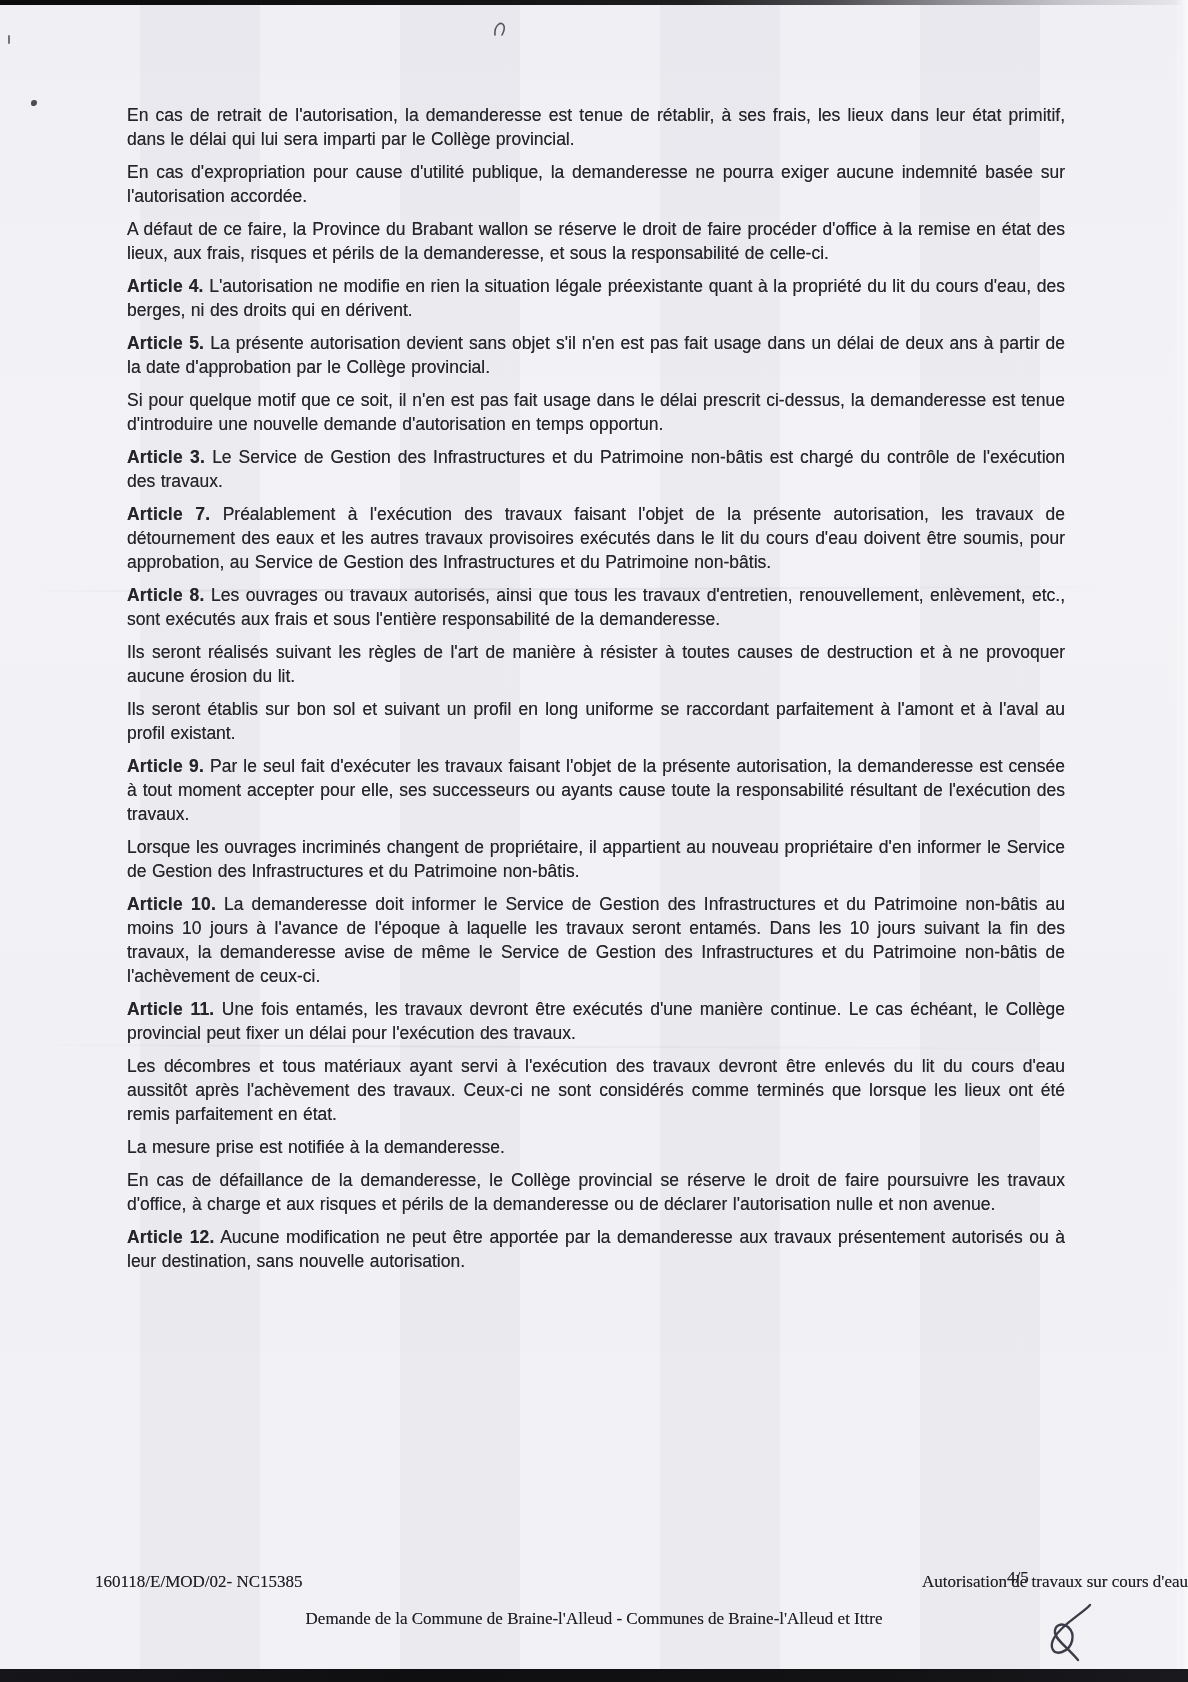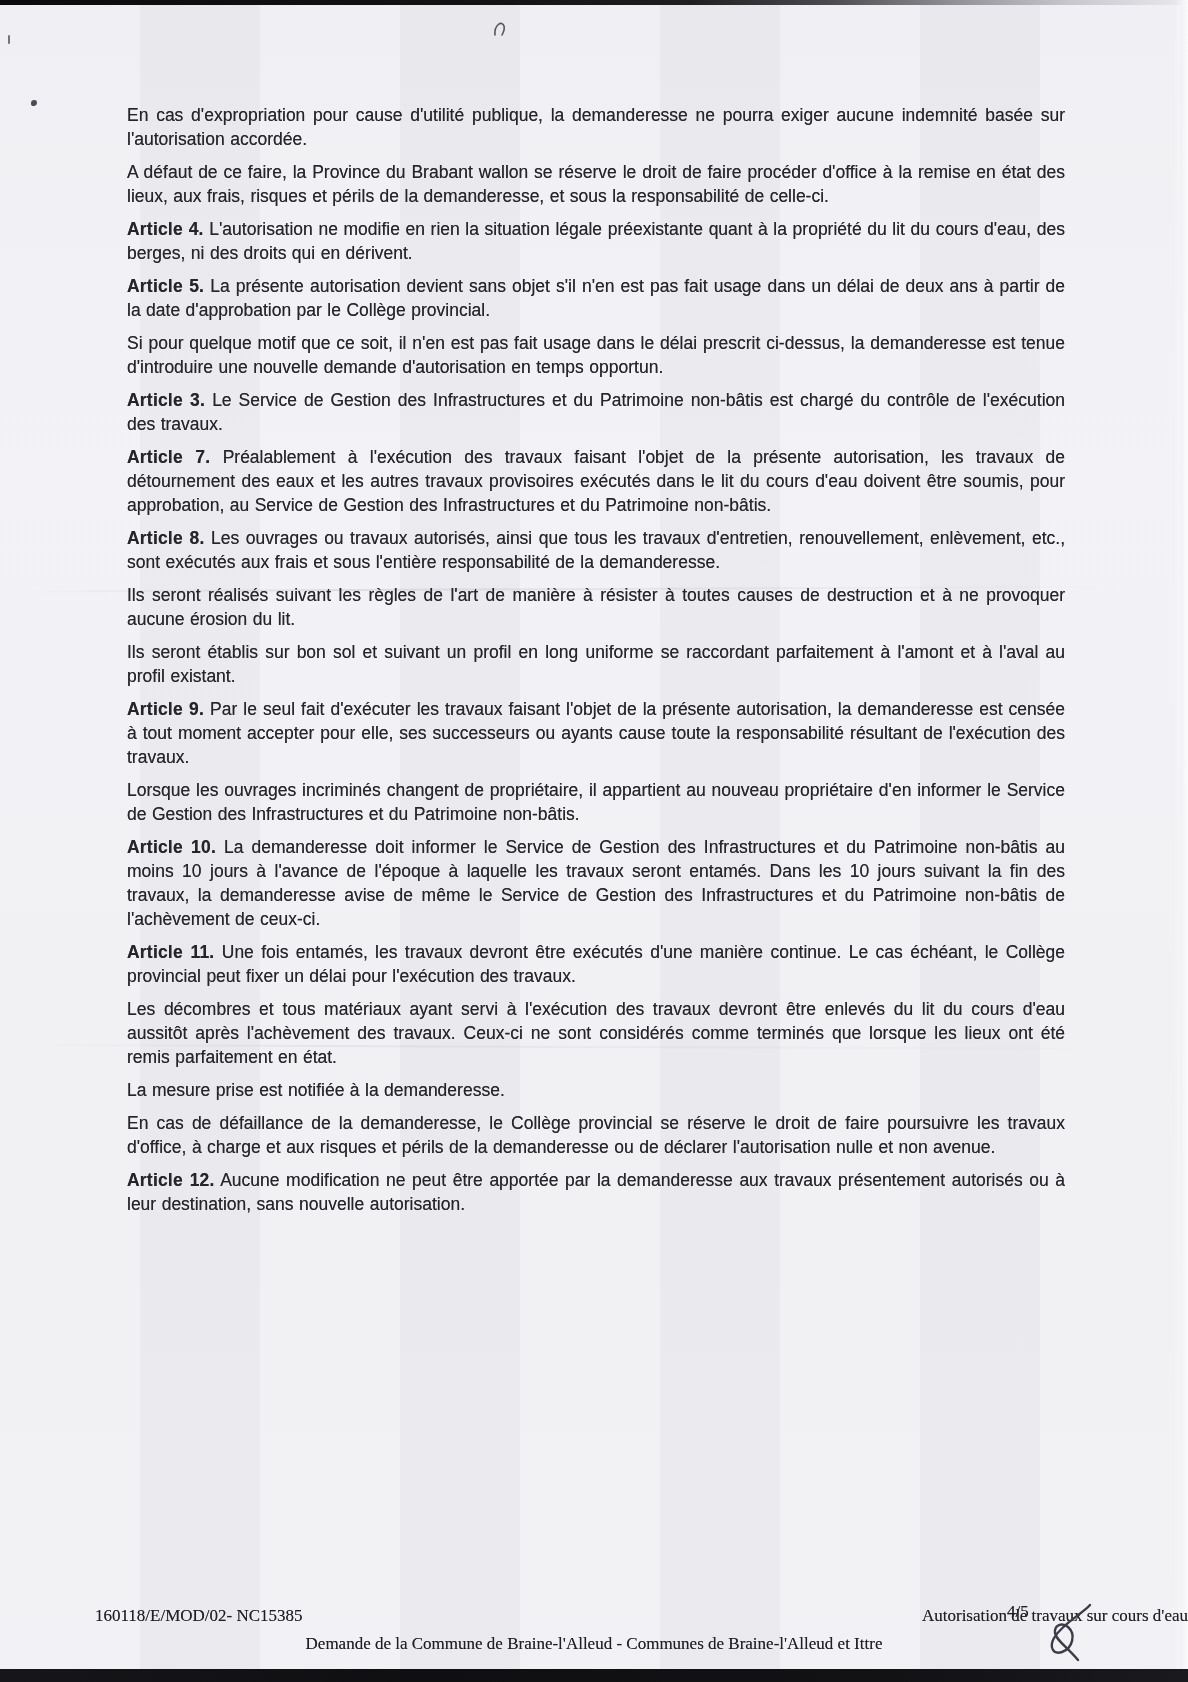--- a/index.html
+++ b/index.html
@@ -49,25 +49,25 @@
   .content p{margin:0 0 9px;}
   .content p.art{}
   .content strong{font-weight:bold;letter-spacing:0.2px;}
 
   .footer{
     position:absolute;left:0;right:0;top:1572px;
     font-family:"Liberation Serif",serif;
     font-size:17px;color:#1f1f24;
     text-shadow:0 0 0.4px rgba(30,30,36,0.55);
   }
-  .footer .row1{position:relative;height:24px;margin-top:34px;}
+  .footer .row1{position:relative;height:24px;}
   .footer .ref{position:absolute;left:95px;top:0;}
   .footer .title{position:absolute;left:0;right:0;top:0;text-align:right;}
   .footer .pagenum{position:absolute;left:1007px;top:-4px;}
-  .footer .row2{text-align:center;margin-top:4px;}
+  .footer .row2{text-align:center;margin-top:13px;}
 
   .speck-dot{
     position:absolute;left:31px;top:100px;width:6px;height:6px;
     background:#4c4c54;border-radius:55% 42% 58% 45%;
   }
   .speck-tick{
     position:absolute;left:8px;top:35px;width:2px;height:9px;
     background:#73737c;border-radius:1px;
   }
   .pen-mark-top{position:absolute;left:492px;top:18px;}
@@ -83,20 +83,21 @@
   <div class="crease c1"></div>
   <div class="crease c2"></div>
   <div class="speck-tick"></div>
   <div class="speck-dot"></div>
 
   <svg class="pen-mark-top" width="18" height="20" viewBox="0 0 18 20">
     <path d="M3 17 C2 7, 10 2, 12 8 C13 12, 11 15, 10 17" fill="none" stroke="#55555e" stroke-width="1.6" stroke-linecap="round"></path>
   </svg>
 
   <div class="content">
+    <p><strong></strong> <span>En cas de retrait de l'autorisation, la demanderesse est tenue de rétablir, à ses frais, les lieux dans leur état primitif, dans le délai qui lui sera imparti par le Collège provincial.</span></p>
     <p><strong></strong> <span>En cas d'expropriation pour cause d'utilité publique, la demanderesse ne pourra exiger aucune indemnité basée sur l'autorisation accordée.</span></p>
     <p><strong></strong> <span>A défaut de ce faire, la Province du Brabant wallon se réserve le droit de faire procéder d'office à la remise en état des lieux, aux frais, risques et périls de la demanderesse, et sous la responsabilité de celle-ci.</span></p>
     <p class="art"><strong>Article 4.</strong> <span>L'autorisation ne modifie en rien la situation légale préexistante quant à la propriété du lit du cours d'eau, des berges, ni des droits qui en dérivent.</span></p>
     <p class="art"><strong>Article 5.</strong> <span>La présente autorisation devient sans objet s'il n'en est pas fait usage dans un délai de deux ans à partir de la date d'approbation par le Collège provincial.</span></p>
     <p><strong></strong> <span>Si pour quelque motif que ce soit, il n'en est pas fait usage dans le délai prescrit ci-dessus, la demanderesse est tenue d'introduire une nouvelle demande d'autorisation en temps opportun.</span></p>
     <p class="art"><strong>Article 3.</strong> <span>Le Service de Gestion des Infrastructures et du Patrimoine non-bâtis est chargé du contrôle de l'exécution des travaux.</span></p>
     <p class="art"><strong>Article 7.</strong> <span>Préalablement à l'exécution des travaux faisant l'objet de la présente autorisation, les travaux de détournement des eaux et les autres travaux provisoires exécutés dans le lit du cours d'eau doivent être soumis, pour approbation, au Service de Gestion des Infrastructures et du Patrimoine non-bâtis.</span></p>
     <p class="art"><strong>Article 8.</strong> <span>Les ouvrages ou travaux autorisés, ainsi que tous les travaux d'entretien, renouvellement, enlèvement, etc., sont exécutés aux frais et sous l'entière responsabilité de la demanderesse.</span></p>
     <p><strong></strong> <span>Ils seront réalisés suivant les règles de l'art de manière à résister à toutes causes de destruction et à ne provoquer aucune érosion du lit.</span></p>
     <p><strong></strong> <span>Ils seront établis sur bon sol et suivant un profil en long uniforme se raccordant parfaitement à l'amont et à l'aval au profil existant.</span></p>

